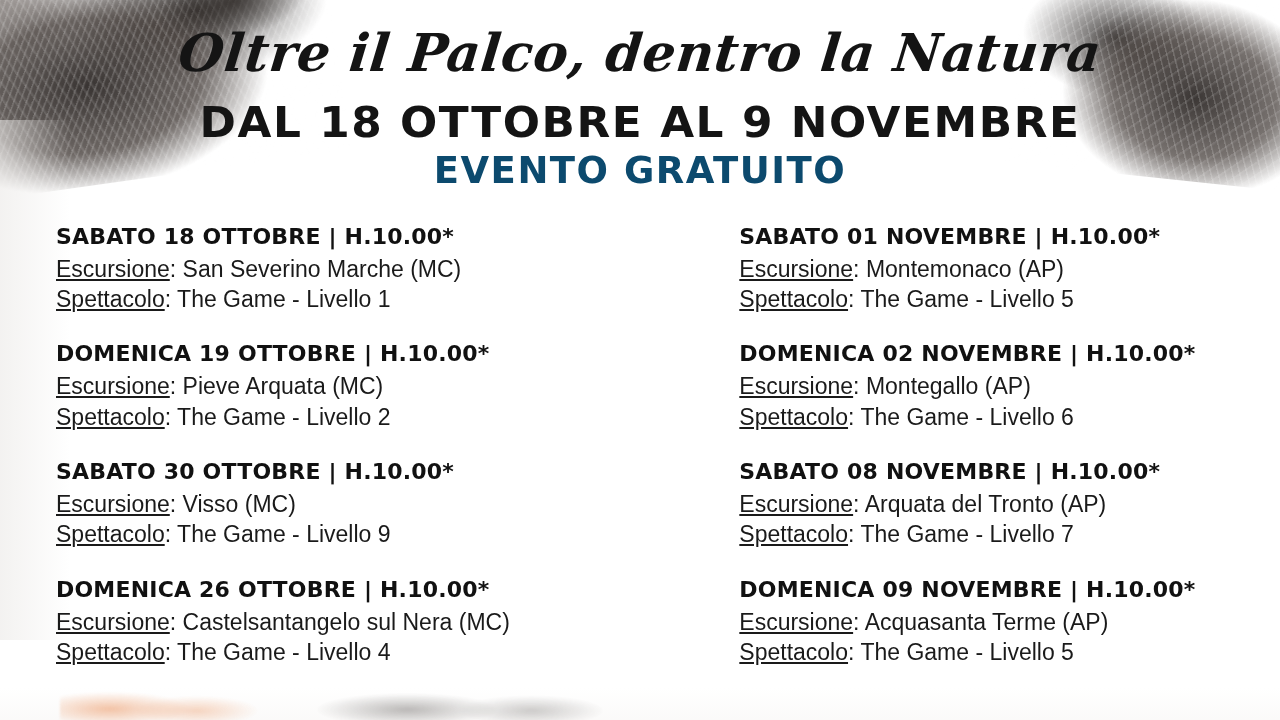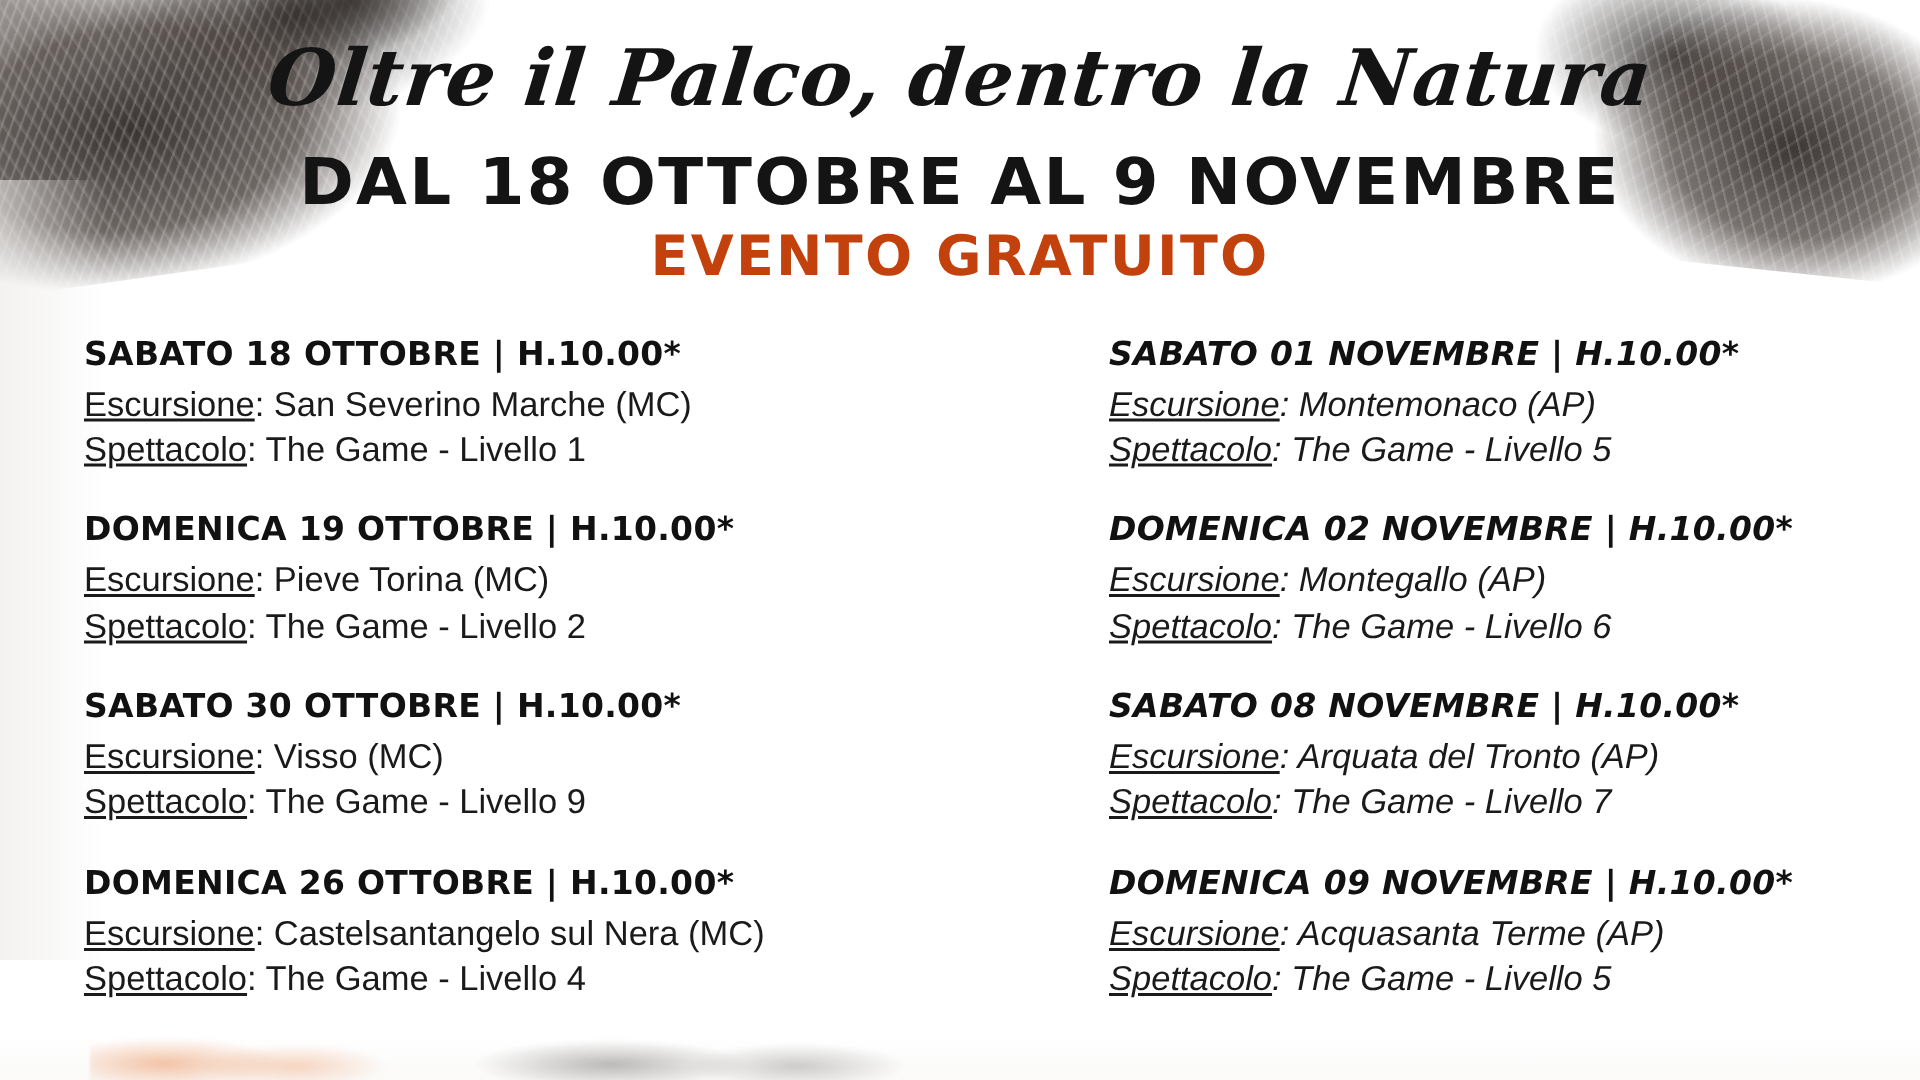--- a/index.html
+++ b/index.html
@@ -137,39 +137,38 @@
     letter-spacing: 1.5px;
     color: #141414;
     transform: scaleX(1.02);
   }
   .free-line {
     margin-top: 2px;
     font-family: "DejaVu Sans", sans-serif;
     font-weight: 700;
     font-size: 37px;
     letter-spacing: 1.5px;
-    color: #c2410c;
+    color: #0c4a6e;
   }
 
   
   .schedule {
     margin-top: 32px;
     display: flex;
     justify-content: flex-start;
     padding-left: 56px;
     padding-right: 40px;
     box-sizing: border-box;
   }
   .col {
     width: 600px;
     box-sizing: border-box;
   }
   .col.right {
     padding-left: 92px;
-    font-style: italic;
   }
   .entry {
     margin-bottom: 27px;
   }
   .entry:last-child {
     margin-bottom: 16px;
   }
   .entry-date {
     font-family: "DejaVu Sans", sans-serif;
     font-weight: 700;
@@ -215,21 +214,21 @@
     <div class="col left">
 
       <div class="entry">
         <div class="entry-date">SABATO 18 OTTOBRE | H.10.00*</div>
         <div class="entry-row"><span class="lbl">Escursione</span><span>: </span><span>San Severino Marche (MC)</span></div>
         <div class="entry-row"><span class="lbl">Spettacolo</span><span>: </span><span>The Game - Livello 1</span></div>
       </div>
 
       <div class="entry">
         <div class="entry-date">DOMENICA 19 OTTOBRE | H.10.00*</div>
-        <div class="entry-row"><span class="lbl">Escursione</span><span>: </span><span>Pieve Torina (MC)</span></div>
+        <div class="entry-row"><span class="lbl">Escursione</span><span>: </span><span>Pieve Arquata (MC)</span></div>
         <div class="entry-row"><span class="lbl">Spettacolo</span><span>: </span><span>The Game - Livello 2</span></div>
       </div>
 
       <div class="entry">
         <div class="entry-date">SABATO 30 OTTOBRE | H.10.00*</div>
         <div class="entry-row"><span class="lbl">Escursione</span><span>: </span><span>Visso (MC)</span></div>
         <div class="entry-row"><span class="lbl">Spettacolo</span><span>: </span><span>The Game - Livello 9</span></div>
       </div>
 
       <div class="entry">

